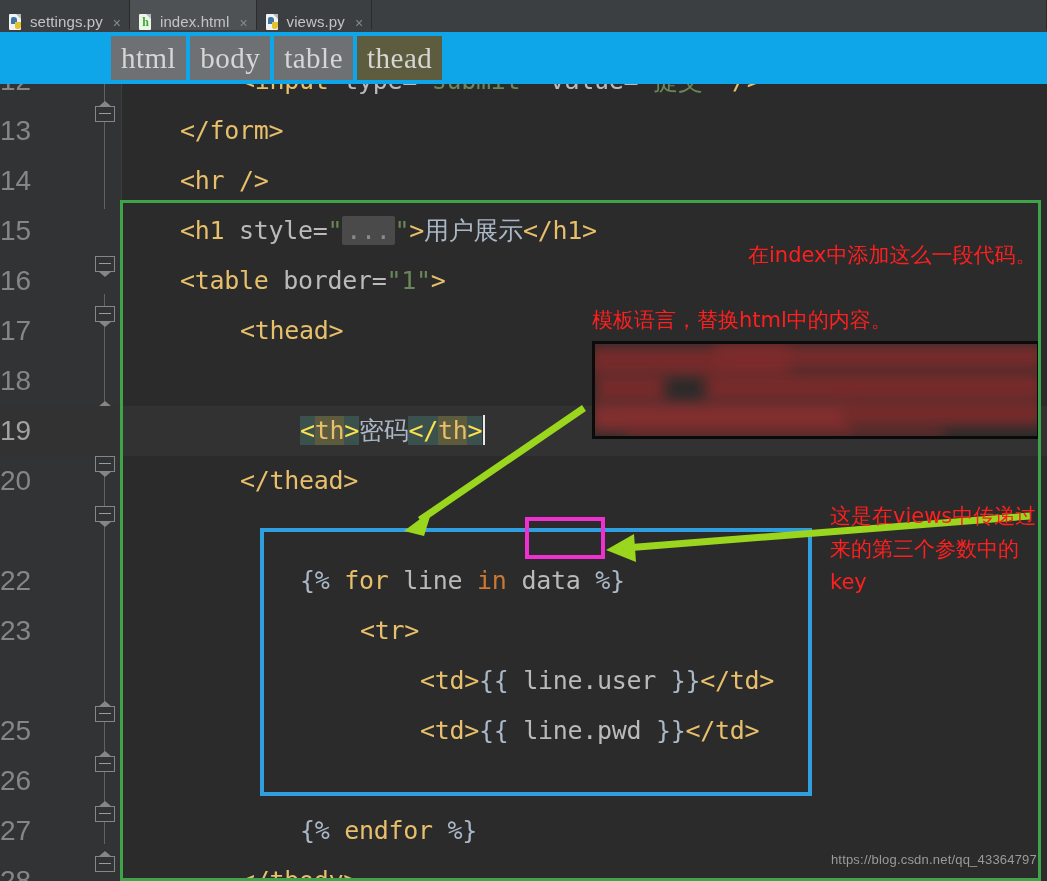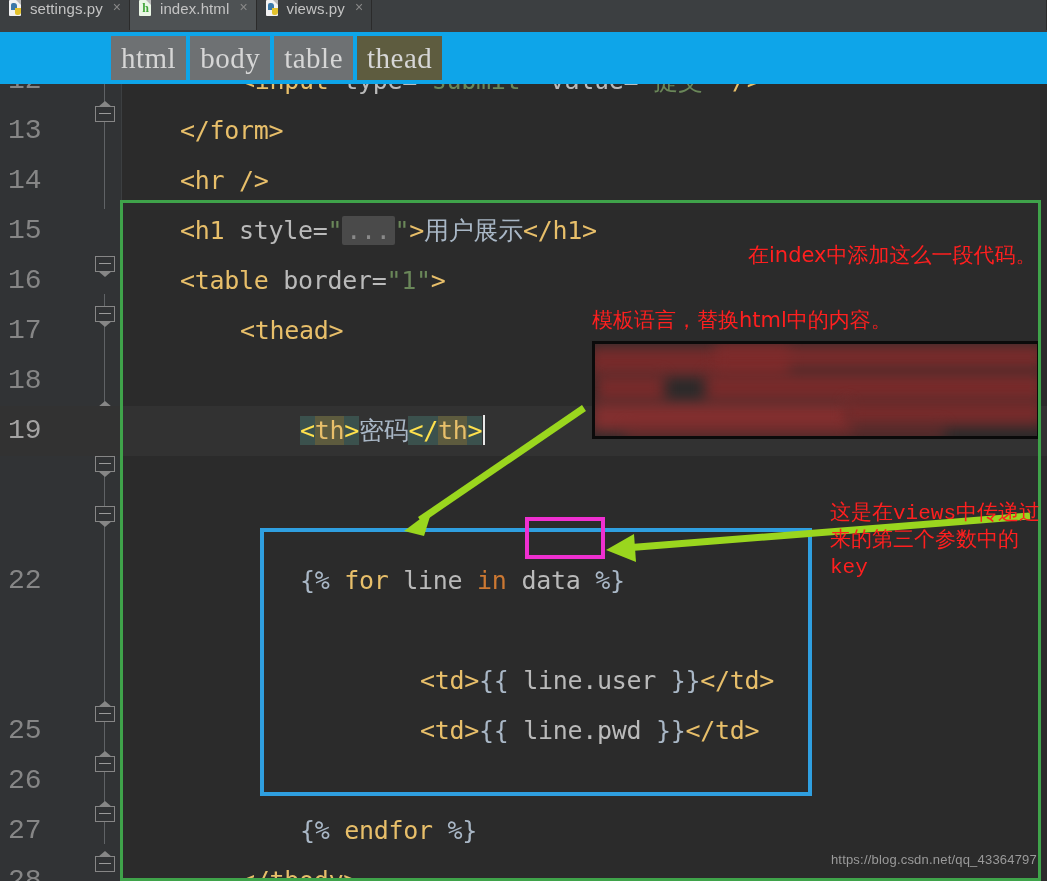--- a/index.html
+++ b/index.html
@@ -11,21 +11,21 @@
   }
   #root{position:relative;width:1047px;height:881px;}
 
   
   .tabbar{
     position:absolute;left:0;top:0;width:1047px;height:30px;
     background:#3c3f41;display:flex;align-items:stretch;
     box-sizing:border-box;
   }
   .tab{
-    display:flex;align-items:flex-start;gap:6px;
+    display:flex;align-items:flex-end;gap:6px;
     padding:0 8px 0 9px;height:30px;box-sizing:border-box;
     font-size:15px;color:#c3c3c3;position:relative;
     border-right:1px solid #2b2b2b;
   }
   .tab.active{background:#4e5254;}
   .tab .tname{white-space:nowrap;letter-spacing:0.1px;}
   .tab .xclose{color:#8a8a8a;font-size:14px;margin-left:4px;line-height:1;}
   .tabfill{flex:1;background:#3c3f41;border-right:1px solid #2b2b2b;}
   .tabs-under{
     position:absolute;left:0;top:30px;width:1047px;height:2px;background:#3c3f41;
@@ -70,23 +70,23 @@
     position:absolute;left:0;top:84px;width:1047px;height:797px;
     background:#2b2b2b;overflow:hidden;
   }
   .gutter{
     position:absolute;left:0;top:0;width:122px;height:797px;background:#313335;
   }
   .gutter-sep{position:absolute;left:121px;top:0;width:1px;height:797px;background:#3c3f41;}
 
   .row{position:absolute;left:0;width:1047px;height:50px;}
   .lnum{
-    position:absolute;left:0;width:74px;text-align:left;padding-left:8px;
+    position:absolute;left:0;width:74px;text-align:left;
     box-sizing:border-box;
-    color:#868686;font-family:Liberation Mono, monospace;font-size:28px;line-height:50px;
+    color:#868686;font-family:Liberation Sans, sans-serif;font-size:28px;line-height:50px;
   }
   .code{
     position:absolute;left:128px;top:0;height:50px;line-height:50px;
     font-family:"DejaVu Sans Mono",monospace;font-size:25px;white-space:pre;
     color:#a9b7c6;letter-spacing:-0.3px;
   }
   .row.caret{background:#323232;}
   .row.caret .lnum{color:#a4a3a3;}
 
   
@@ -140,21 +140,21 @@
     position:absolute;left:592px;top:341px;width:448px;height:98px;
     border:3px solid #0b0b0b;box-sizing:border-box;overflow:hidden;
     background:#2b2b2b;
   }
   .redblur .blob{position:absolute;background:#7e2b2b;filter:blur(7px);opacity:.92;}
 
   .ann{
     position:absolute;color:#ff1f1f;font-family:"DejaVu Sans",sans-serif;
     font-size:21px;line-height:30px;white-space:nowrap;
   }
-  .ann.multi{white-space:normal;width:215px;line-height:27px;font-family:Liberation Mono, monospace;}
+  .ann.multi{white-space:normal;width:215px;line-height:33px;}
 
   .watermark{
     position:absolute;right:10px;bottom:14px;color:#9a9a9a;
     font-size:13px;font-family:"Liberation Sans",sans-serif;letter-spacing:.2px;
   }
 
   svg.arrow{position:absolute;left:0;top:0;width:1047px;height:881px;pointer-events:none;}
 </style>
 </head>
 <body>
@@ -298,27 +298,35 @@
 
     <div class="row" style="top:272px;">
       <span class="lnum">18</span>
     </div>
 
     <div class="row caret" style="top:322px;">
       <span class="lnum">19</span>
       <span class="code" style="left:300px;"><span class="tag hl-sel" style="color:#ffe14d;">&lt;</span><span class="tag hl-th">th</span><span class="tag hl-sel" style="color:#ffe14d;">&gt;</span><span class="txt">密码</span><span class="tag hl-sel" style="color:#ffe14d;">&lt;/</span><span class="tag hl-th">th</span><span class="tag hl-sel" style="color:#ffe14d;">&gt;</span><span class="caretbar"></span></span>
     </div>
 
+    <div class="row" style="top:372px;">
+      <span class="lnum">20</span>
+      <span class="code" style="left:240px;"><span class="tag">&lt;/thead&gt;</span></span>
+    </div>
 
 
     <div class="row" style="top:472px;">
       <span class="lnum">22</span>
       <span class="code" style="left:300px;"><span class="brace">{%</span> <span class="tag">for</span> <span class="attr">line</span> <span class="kw">in</span> <span class="attr">data</span> <span class="brace">%}</span></span>
     </div>
 
+    <div class="row" style="top:522px;">
+      <span class="lnum">23</span>
+      <span class="code" style="left:360px;"><span class="tag">&lt;tr&gt;</span></span>
+    </div>
 
     <div class="row" style="top:572px;">
       <span class="code" style="left:420px;"><span class="tag">&lt;td&gt;</span><span class="brace">{{</span> <span class="attr">line.user</span> <span class="brace">}}</span><span class="tag">&lt;/td&gt;</span></span>
     </div>
 
     <div class="row" style="top:622px;">
       <span class="lnum">25</span>
       <span class="code" style="left:420px;"><span class="tag">&lt;td&gt;</span><span class="brace">{{</span> <span class="attr">line.pwd</span> <span class="brace">}}</span><span class="tag">&lt;/td&gt;</span></span>
     </div>
 

